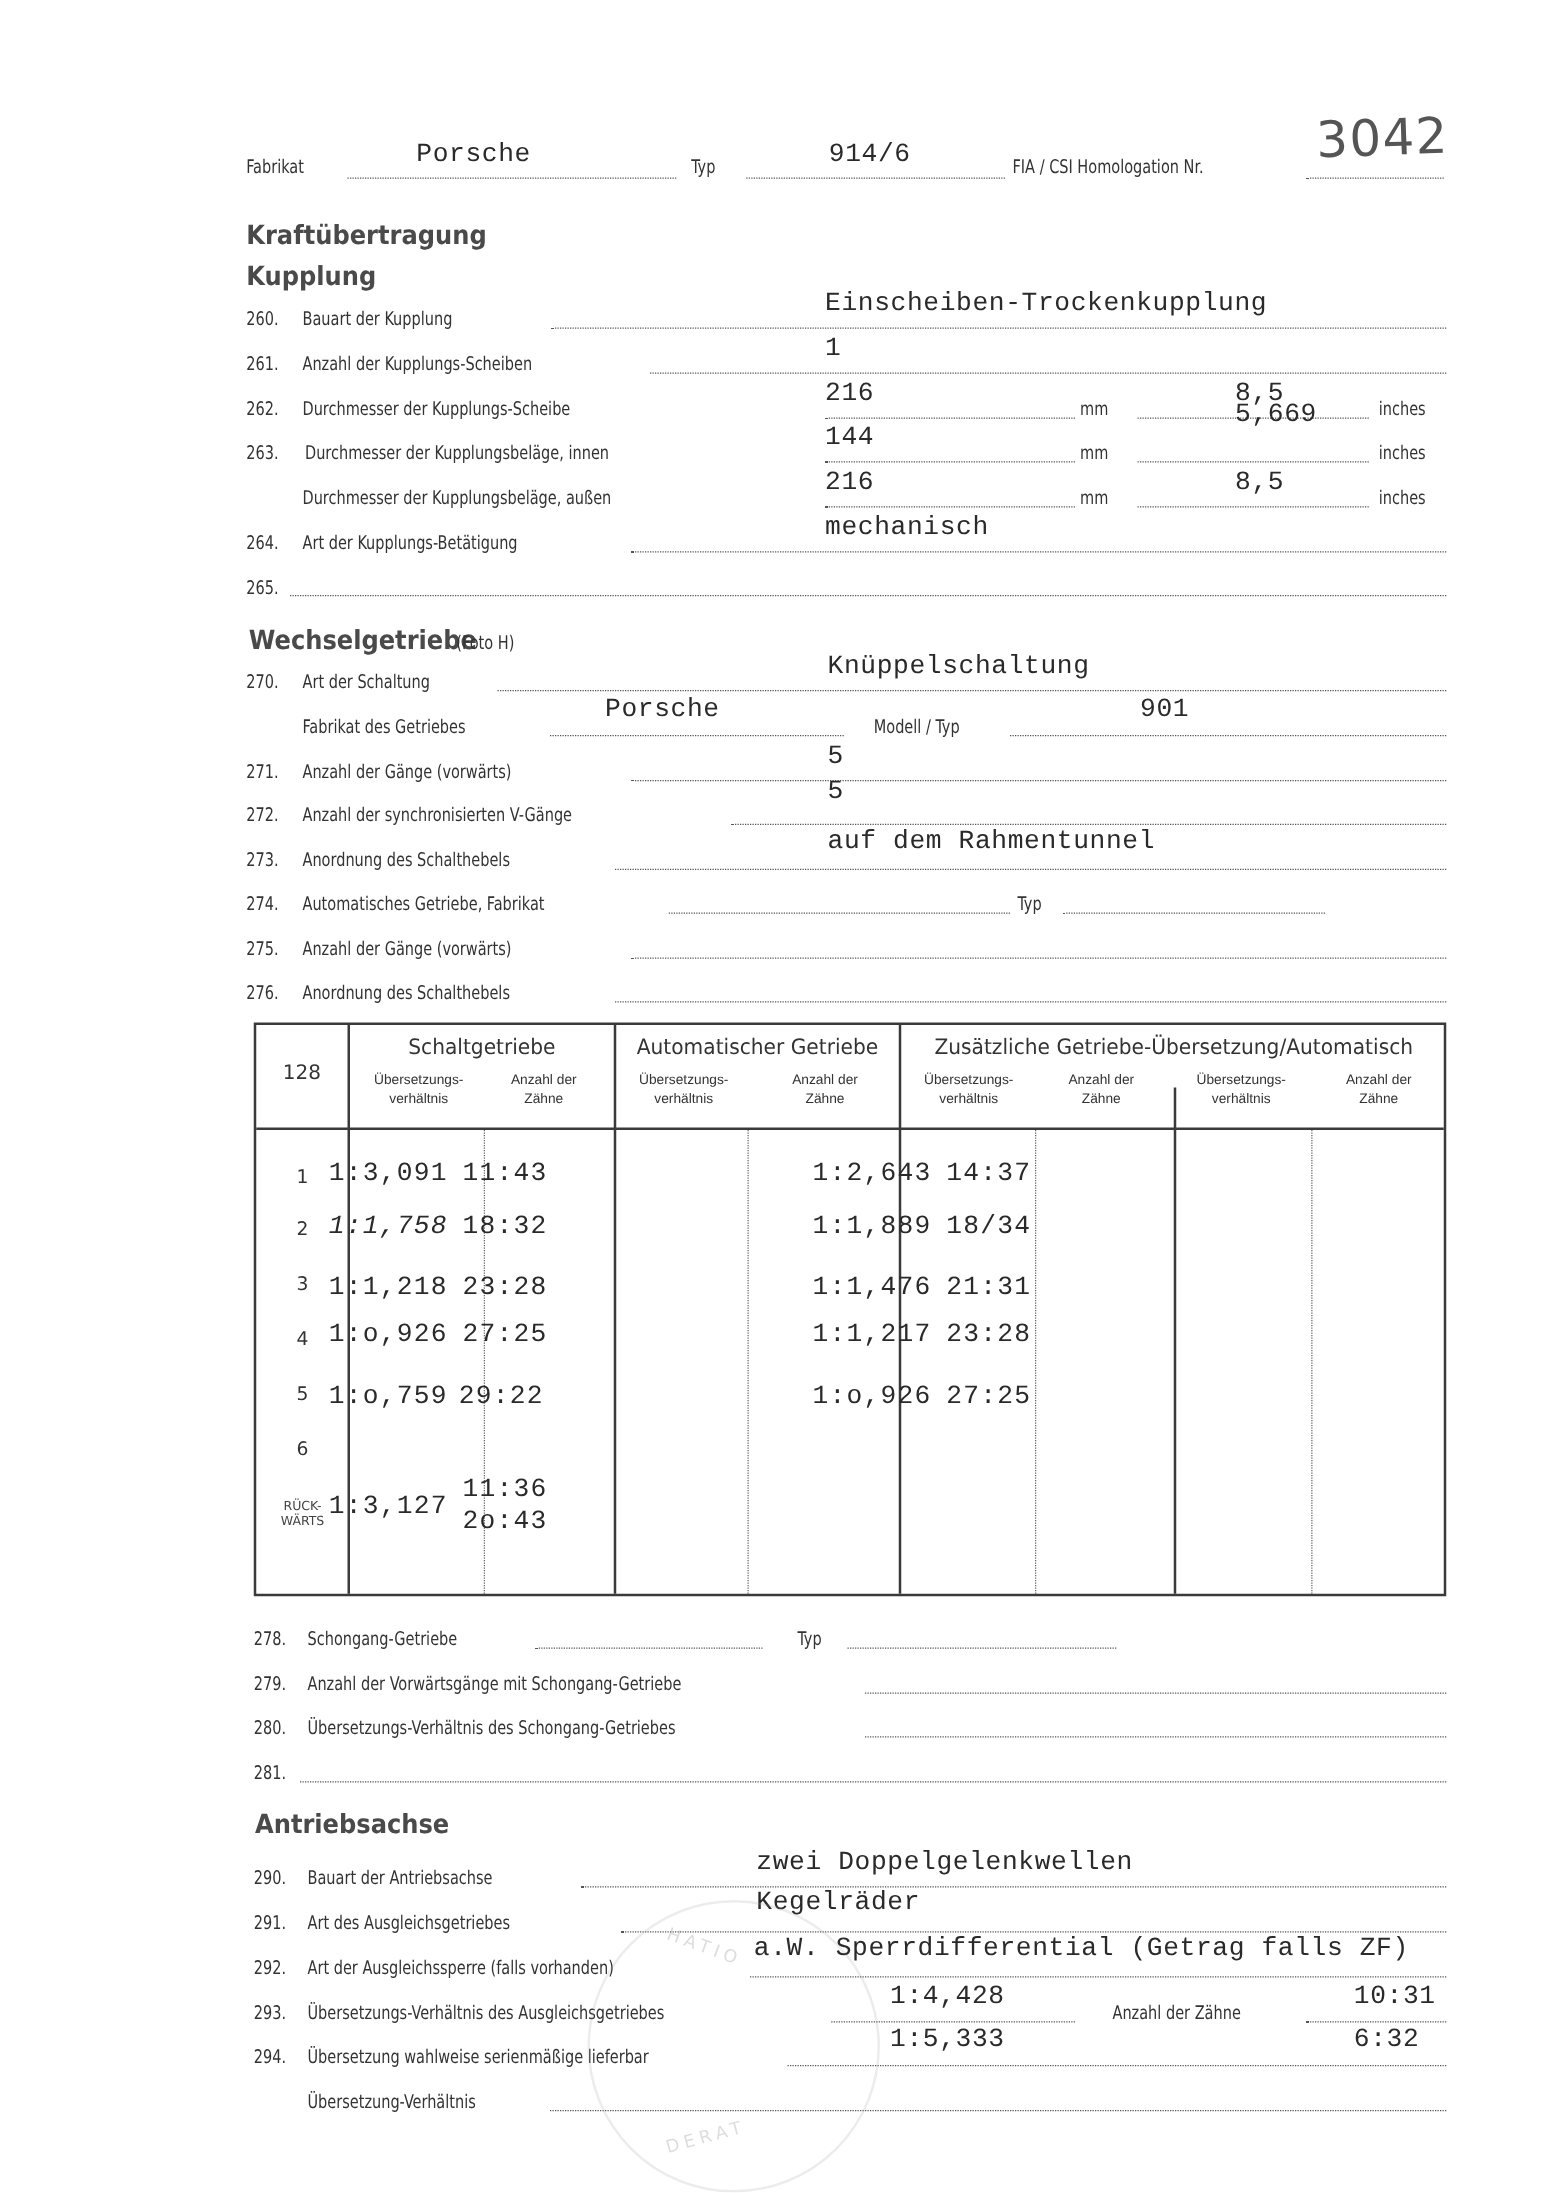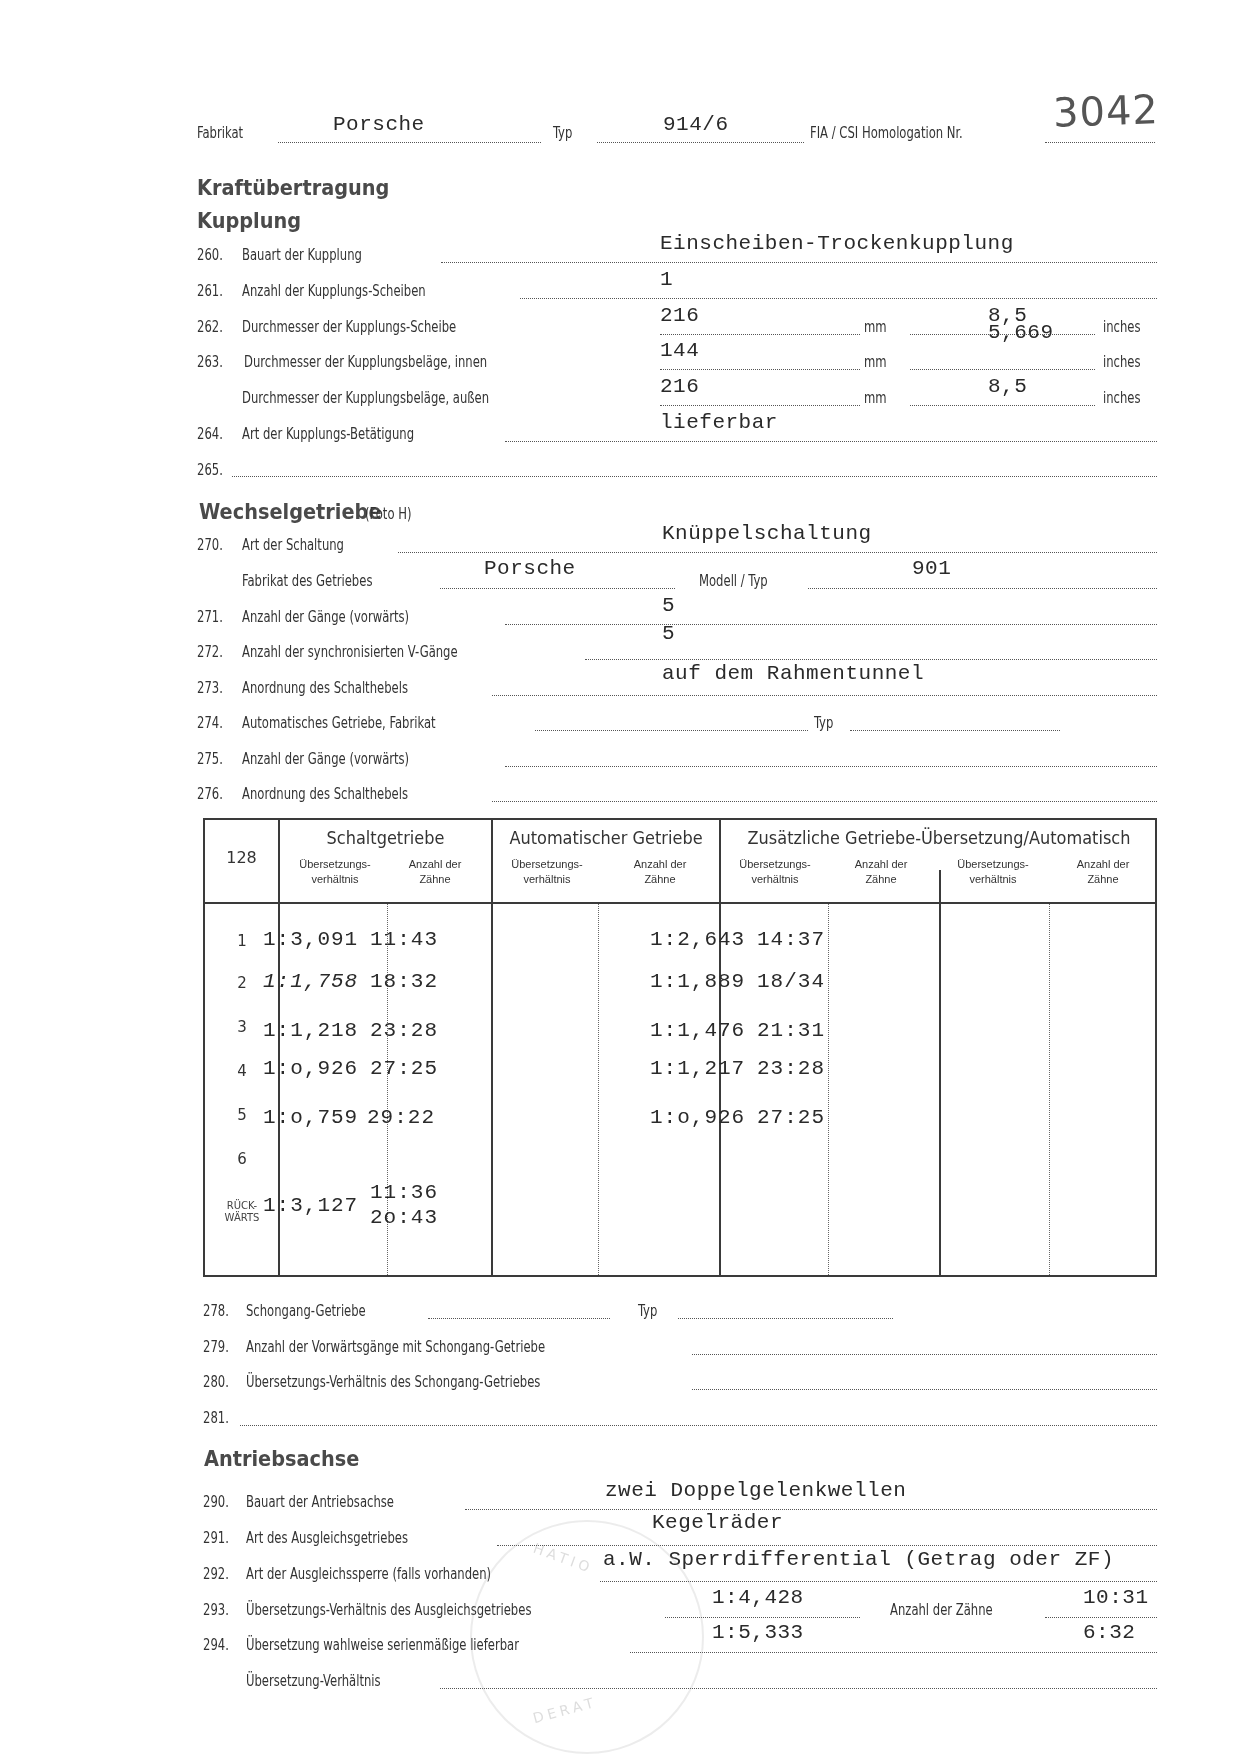--- a/index.html
+++ b/index.html
@@ -87,21 +87,21 @@
     <span class="abs lbl narrow" style="left:864px; top:389px;">mm</span>
     <div class="dots" style="left:910px; width:185px; top:405px;"></div>
     <span class="abs tw" style="left:988px; top:375px;">8,5</span>
     <span class="abs lbl narrow" style="left:1103px; top:389px;">inches</span>
   </div>
 
   <div>
     <span class="abs lbl narrow" style="left:197px; top:425px;">264.</span>
     <span class="abs lbl narrow" style="left:242px; top:425px;">Art der Kupplungs-Betätigung</span>
     <div class="dots" style="left:505px; width:652px; top:441px;"></div>
-    <span class="abs tw" style="left:660px; top:411px;">lieferbar</span>
+    <span class="abs tw" style="left:660px; top:411px;">mechanisch</span>
   </div>
 
   <div>
     <span class="abs lbl narrow" style="left:197px; top:461px;">265.</span>
     <div class="dots" style="left:232px; width:925px; top:476px;"></div>
   </div>
 </div>
 
 <div>
   <span class="abs h1" style="left:199px; top:500px;">Wechselgetriebe</span>
@@ -279,27 +279,27 @@
   <div>
     <span class="abs lbl narrow" style="left:203px; top:1493px;">290.</span>
     <span class="abs lbl narrow" style="left:246px; top:1493px;">Bauart der Antriebsachse</span>
     <div class="dots" style="left:465px; width:692px; top:1509px;"></div>
     <span class="abs tw" style="left:605px; top:1479px;">zwei Doppelgelenkwellen</span>
   </div>
   <div>
     <span class="abs lbl narrow" style="left:203px; top:1529px;">291.</span>
     <span class="abs lbl narrow" style="left:246px; top:1529px;">Art des Ausgleichsgetriebes</span>
     <div class="dots" style="left:497px; width:660px; top:1545px;"></div>
-    <span class="abs tw" style="left:605px; top:1511px;margin-left:47px;">Kegelräder</span>
+    <span class="abs tw" style="left:605px; top:1511px;">Kegelräder</span>
   </div>
   <div>
     <span class="abs lbl narrow" style="left:203px; top:1565px;">292.</span>
     <span class="abs lbl narrow" style="left:246px; top:1565px;">Art der Ausgleichssperre (falls vorhanden)</span>
     <div class="dots" style="left:600px; width:557px; top:1581px;"></div>
-    <span class="abs tw" style="left:603px; top:1548px;">a.W. Sperrdifferential (Getrag oder ZF)</span>
+    <span class="abs tw" style="left:603px; top:1548px;">a.W. Sperrdifferential (Getrag falls ZF)</span>
   </div>
   <div>
     <span class="abs lbl narrow" style="left:203px; top:1601px;">293.</span>
     <span class="abs lbl narrow" style="left:246px; top:1601px;">Übersetzungs-Verhältnis des Ausgleichsgetriebes</span>
     <div class="dots" style="left:665px; width:195px; top:1617px;"></div>
     <span class="abs tw" style="left:712px; top:1586px;">1:4,428</span>
     <span class="abs lbl narrow" style="left:890px; top:1601px;">Anzahl der Zähne</span>
     <div class="dots" style="left:1045px; width:112px; top:1617px;"></div>
     <span class="abs tw" style="left:1083px; top:1586px;">10:31</span>
   </div>

